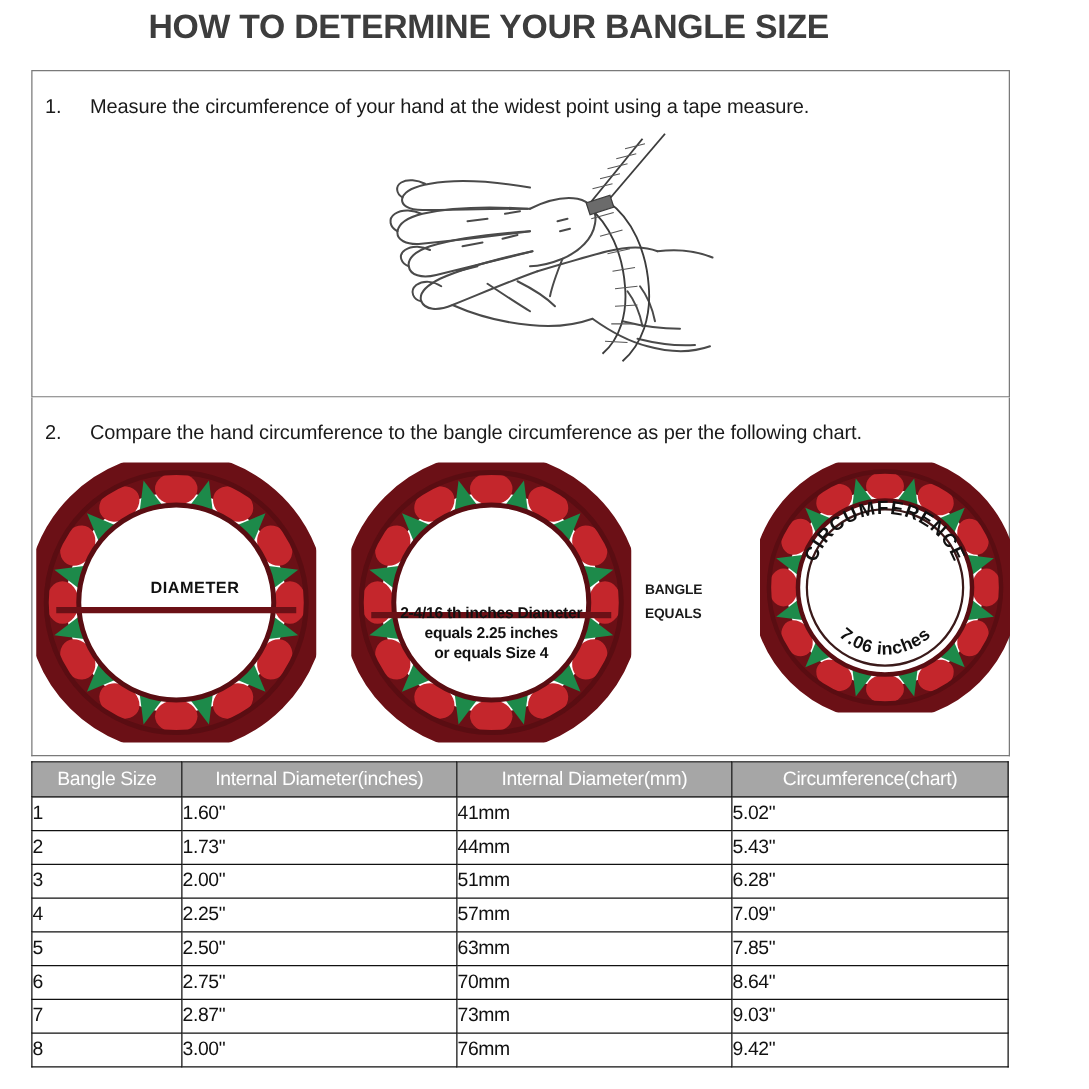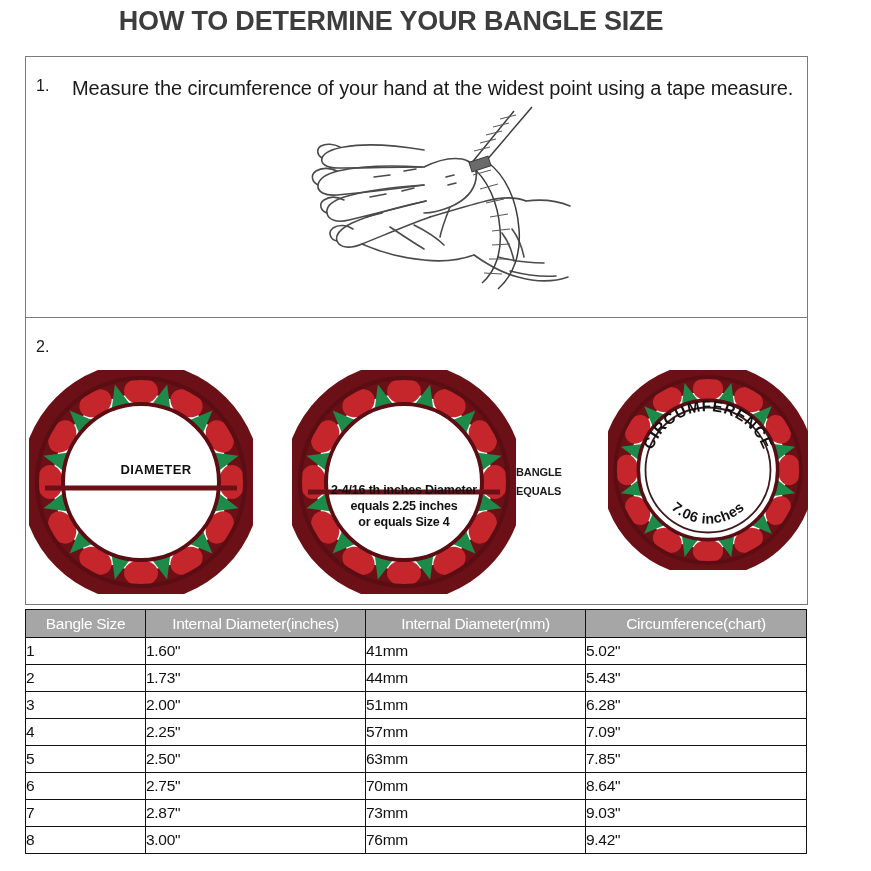--- a/index.html
+++ b/index.html
@@ -50,38 +50,38 @@
     padding-left: 10px;
     box-sizing: border-box;
   }
   .step-num {
     width: 36px;
     flex: none;
     font-size: 16px;
     color: #1a1a1a;
   }
   .step-text {
-    font-size: 20px;
+    font-size: 16px;
     color: #1a1a1a;
     letter-spacing: -0.1px;
   }
 
   
   #hand-illustration {
     position: absolute;
     left: 248px;
     top: 48px;
   }
 
   
   .bangle {
     position: absolute;
   }
   #bangle-diameter  { left: 29px;  top: 370px; }
-  #bangle-equals-ill{ left: 292px; top: 370px; }
+  #bangle-equals-ill{ left: 281px; top: 370px; }
   #bangle-circum    { left: 608px; top: 370px; }
 
   .bangle-overlay-label {
     position: absolute;
     width: 100%;
     text-align: center;
     pointer-events: none;
   }
   #diameter-label {
     top: 92px;
@@ -220,20 +220,21 @@
       </g>
 
       <rect x="196" y="54" width="20" height="10" fill="#6b6b6b" stroke="#3c3c3c" stroke-width="1" transform="rotate(-18 206 59)"></rect>
     </svg>
   </div>
 </div>
 
 <div class="step-box" id="step-box-2">
   <div class="step-line">
     <span class="step-num">2.</span>
+    <span class="step-text">Compare the hand circumference to the bangle circumference as per the following chart.</span>
   </div>
 </div>
 
 <div class="bangle" id="bangle-diameter">
   <svg width="224" height="224" viewBox="0 0 224 224">
     <defs>
       <clipPath id="ringclip1">
         <path d="M112 4 A108 108 0 1 1 111.9 4 Z M112 36 A76 76 0 1 0 112.1 36 Z" clip-rule="evenodd"></path>
       </clipPath>
     </defs>

